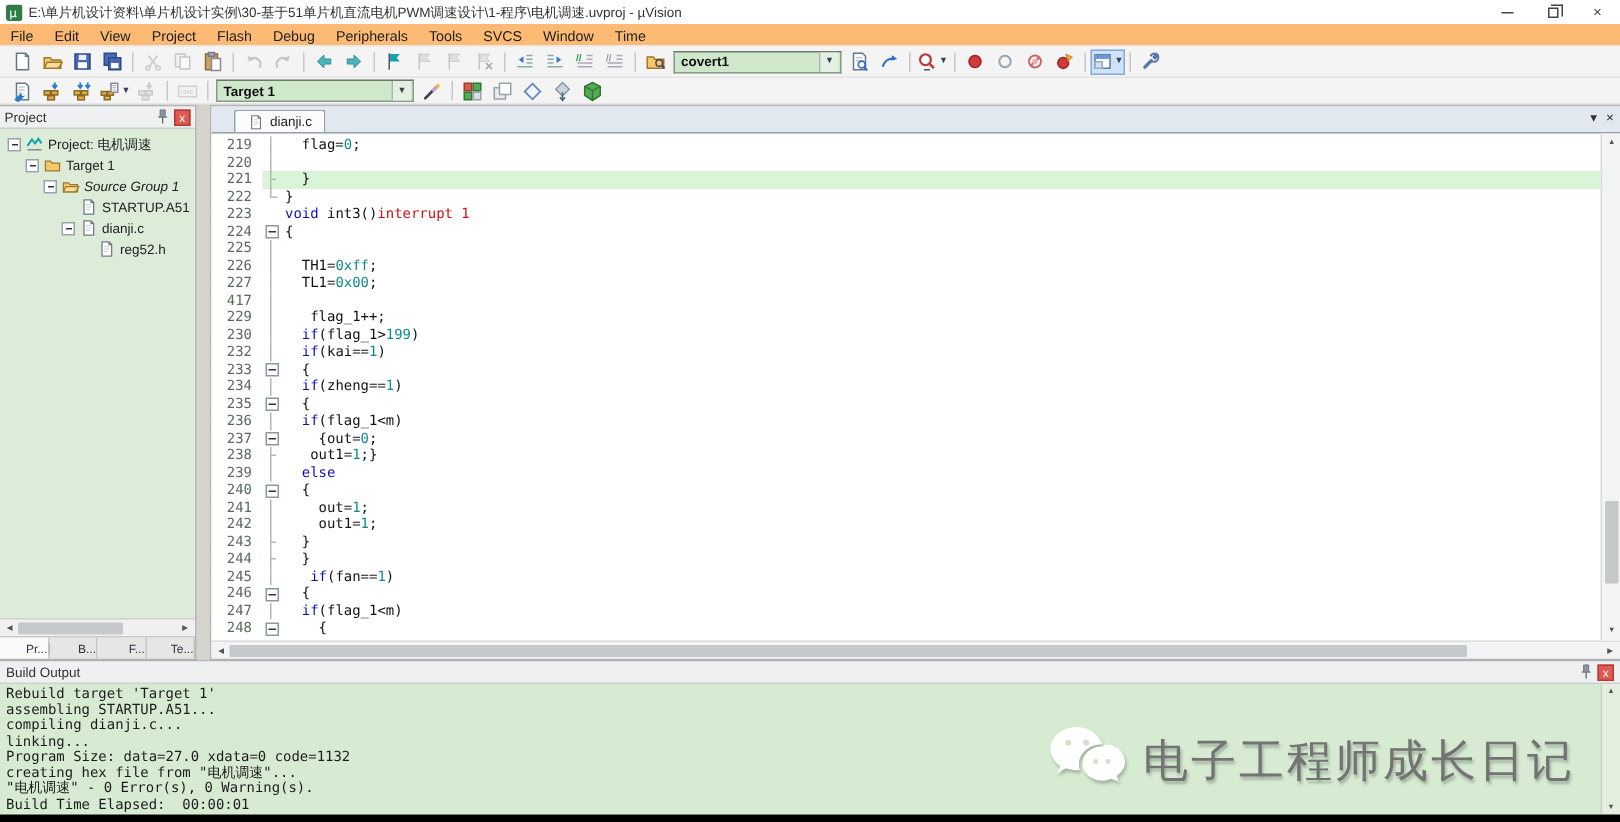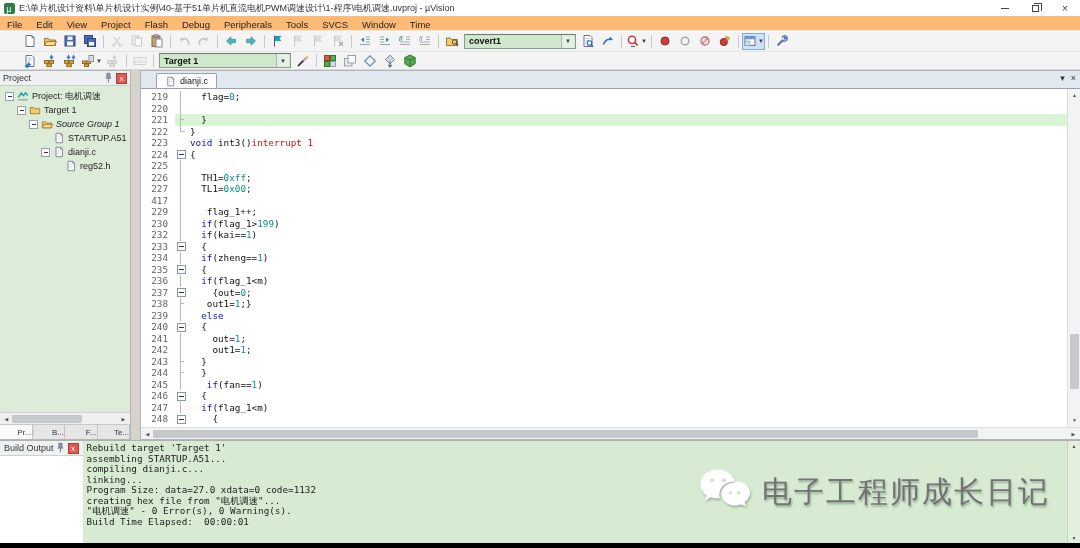--- a/index.html
+++ b/index.html
@@ -11,21 +11,21 @@
   .title{white-space:nowrap;overflow:hidden}
   .wbtns{margin-left:auto;display:flex;height:100%}
   .wbtn{width:30px;display:flex;align-items:center;justify-content:center;font-size:10px;color:#444}
   .gl-min{width:8px;height:1px;background:#444;display:inline-block}
   .gl-restore{width:7px;height:7px;border:1px solid #444;position:relative;display:inline-block;background:#fff}
   .gl-restore::before{content:"";position:absolute;left:1px;top:-3px;width:7px;height:7px;border:1px solid #444;border-bottom:none;border-left:none}
   
   .menubar{height:15px;display:flex;align-items:flex-end;background:#fdba74;border-bottom:1px solid #e8e8e8;font-size:9.5px;color:#222}
   .mi{padding:0 7px;cursor:default}
   
-  .toolbar{display:flex;align-items:center;background:#f4f4f4;padding:0 20px}
+  .toolbar{display:flex;align-items:center;background:#f4f4f4;padding:0 5px}
   .tb1{height:21px;border-bottom:1px solid #e4e4e4}
   .tb2{height:18px;border-bottom:1px solid #d8d8d8}
   .tbtn{min-width:20px;height:17px;display:inline-flex;align-items:center;justify-content:center;border:1px solid transparent;flex:none}
   .tbtn.dis{filter:grayscale(1) opacity(.5)}
   .tbtn.act{background:#cfe2f7;border-color:#84aadc}
   .tbsep{width:1px;height:13px;background:#c8c8c8;margin:0 3px;flex:none}
   .icn{display:inline-flex;width:14px;height:14px;flex:none}
   .icn svg{width:14px;height:14px}
   .dd{font-size:6px;color:#345;margin-left:1px}
   .combo{height:15px;background:#cfe8cb;border:1px solid #8a9a8a;border-top-color:#6a7a6a;display:inline-flex;align-items:center;font-size:9px;padding-left:4px;position:relative;margin:0 2px;flex:none}
@@ -80,21 +80,21 @@
   .f-start::after{content:"";position:absolute;left:3.5px;top:5.5px;width:5px;height:1px;background:#334}
   .codepart{padding-left:3px}
   .sg-d{color:#111}.sg-k{color:#0d0dc0}.sg-n{color:#0e8c8c}.sg-r{color:#cc1111}
   .vscroll{width:13px;background:#f2f3f4;border-left:1px solid #dcdcdc;position:relative;flex:none}
   .vscroll .sarr{position:absolute;left:0;width:13px;height:11px;line-height:11px}
   .vscroll .sarr.top{top:1px}
   .vscroll .sarr.bot{bottom:1px}
   .vthumb{position:absolute;left:2px;width:9px;bottom:38px;height:55px;background:#c6c9cc;border-radius:1px}
   .ehscroll{height:12px;background:#f2f3f4;border-top:1px solid #dcdcdc;display:flex;align-items:center;padding:0 1px}
   
-  .bo{position:absolute;top:440px;left:0;right:0;height:103px;display:flex;flex-direction:row;border-top:1px solid #b0b0b0}
+  .bo{position:absolute;top:440px;left:0;right:0;height:103px;display:flex;flex-direction:column;border-top:1px solid #b0b0b0}
   .bohead{height:15px;background:#eef0f2;font-size:9px;display:flex;align-items:center;padding:0 4px;border-bottom:1px solid #d0d0d0;color:#333}
   .bobody{flex:1;background:#d7ebd2;position:relative;overflow:hidden;padding:2px 0 0 4px}
   .bol{font-family:"DejaVu Sans Mono",monospace;font-size:9.3px;line-height:10.5px;color:#1c1c1c;white-space:pre}
   .watermark{position:absolute;right:30px;top:26px;display:flex;align-items:center;gap:12px;color:#737373;font-size:30px;letter-spacing:2px;text-shadow:1px 2px 2px rgba(110,130,110,.55);font-family:"Liberation Sans",sans-serif}
   .wicon svg{width:52px;height:43px;filter:drop-shadow(1px 2px 1px rgba(110,130,110,.5))}
   .boscroll{position:absolute;right:0;top:0;bottom:0;width:13px;background:#e4efe0;border-left:1px solid #c4d4c0}
   .boscroll .sarr{position:absolute;left:0;width:12px}
   .boscroll .sarr.t{top:2px}
   .boscroll .sarr.b{bottom:2px}
   .blackbar{position:absolute;left:0;right:0;bottom:0;height:5px;background:#000}
@@ -104,21 +104,21 @@
 
 <div class="window">
 
   <div class="titlebar">
     <span class="appicon">
       <svg viewBox="0 0 11 11">
           <rect width="11" height="11" rx="2" fill="#2e7d46"></rect>
           <text x="2.2" y="8.6" font-size="8" fill="#fff" font-family="DejaVu Sans">µ</text>
         </svg>
     </span>
-    <span class="title">E:\单片机设计资料\单片机设计实例\40-基于51单片机直流电机PWM调速设计\1-程序\电机调速.uvproj - µVision</span>
+    <span class="title">E:\单片机设计资料\单片机设计实例\30-基于51单片机直流电机PWM调速设计\1-程序\电机调速.uvproj - µVision</span>
     <span class="wbtns">
       <span class="wbtn">
           <span class="gl-min"></span>
         </span>
       <span class="wbtn">
           <span class="gl-restore"></span>
         </span>
       <span class="wbtn">
           <span>×</span>
         </span>

